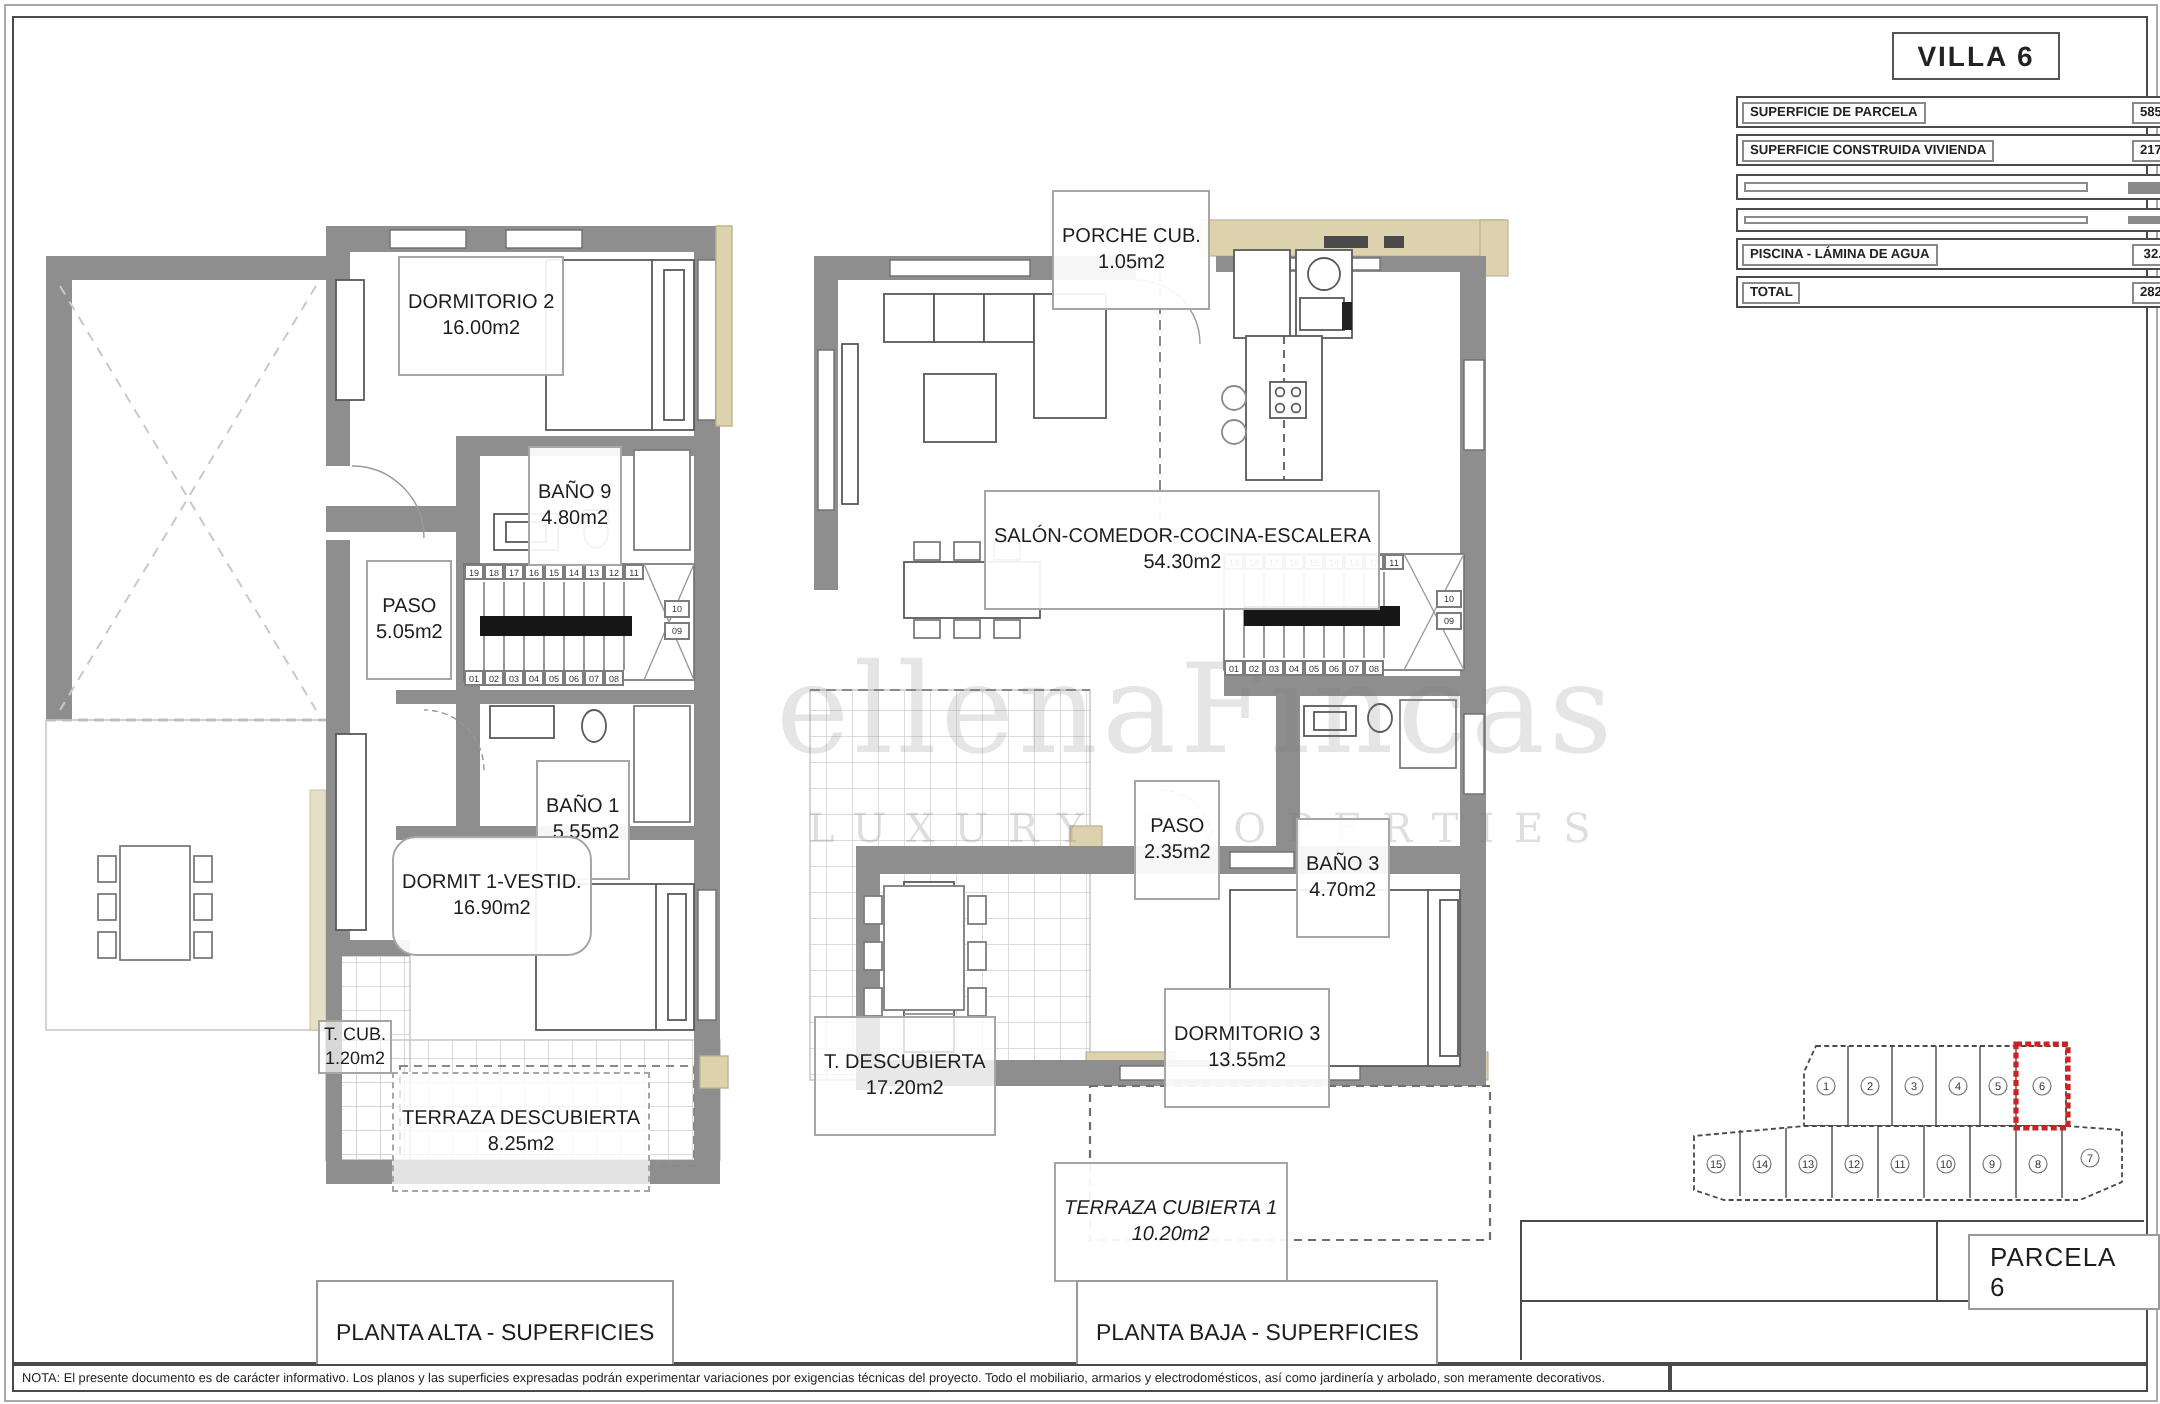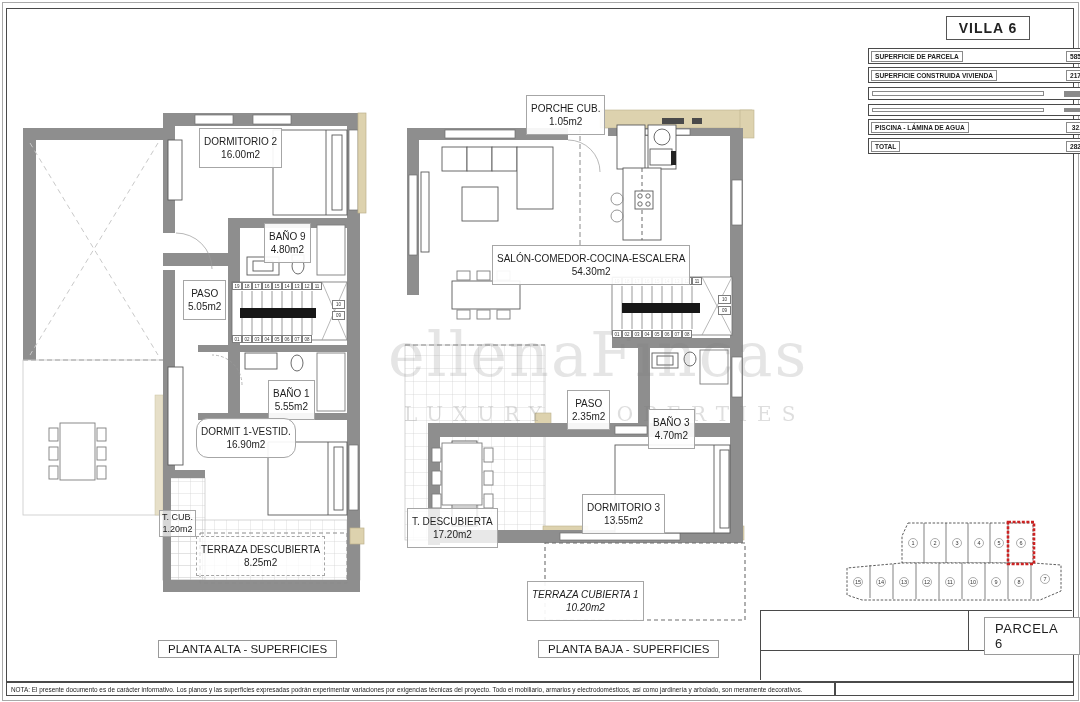--- a/index.html
+++ b/index.html
@@ -2,23 +2,23 @@
 <html><head>
 <meta charset="utf-8">
 <style>
   html,body{margin:0;padding:0;background:#e8e8e8;}
   .page{position:relative;width:1080px;height:702px;background:#ffffff;overflow:hidden;
         font-family:"Liberation Sans",sans-serif;color:#222;}
   .outerframe{position:absolute;left:2px;top:2px;width:1075px;height:697px;border:1px solid #a9a9a9;}
   .mainframe{position:absolute;left:6px;top:8px;width:1066px;height:672px;border:1px solid #4a4a4a;}
   
   .rlabel{position:absolute;border:1px solid #a6a6a6;background:rgba(255,255,255,.92);
-          text-align:center;font-size:10px;line-height:1.3;padding:6px 4px;color:#1d1d1d;z-index:7;white-space:nowrap;}
+          text-align:center;font-size:10px;line-height:1.3;padding:16px 4px;color:#1d1d1d;z-index:7;white-space:nowrap;}
   .caption{position:absolute;border:1px solid #9a9a9a;background:#fff;font-size:11.5px;
-           padding:2px 9px;color:#1d1d1d;z-index:7;white-space:nowrap;}
+           padding:20px 9px;color:#1d1d1d;z-index:7;white-space:nowrap;}
   
   .snrow{position:absolute;display:flex;z-index:6;}
   .snrow .sn{width:10px;height:8px;border:0.5px solid #7d7d7d;box-sizing:border-box;background:#fff;
              font-size:4.5px;line-height:7px;text-align:center;color:#333;}
   .sncol{position:absolute;display:flex;flex-direction:column;gap:2px;z-index:6;}
   .sncol .sn{width:13px;height:9px;border:0.5px solid #7d7d7d;box-sizing:border-box;background:#fff;
              font-size:4.5px;line-height:8px;text-align:center;color:#333;}
   
   .wm1{position:absolute;left:388px;top:318px;font-family:"DejaVu Serif",serif;font-size:62px;
        color:rgba(125,125,125,0.20);z-index:5;letter-spacing:2px;}
@@ -265,21 +265,21 @@
       <div>16.00m2</div>
     </div>
   <div class="rlabel" style="left:264px;top:223px;">
     <div>BAÑO 9</div>
       <div>4.80m2</div>
     </div>
   <div class="rlabel" style="left:183px;top:280px;">
     <div>PASO</div>
       <div>5.05m2</div>
     </div>
-  <div class="rlabel" style="left:268px;top:380px;">
+  <div class="rlabel" style="left:268px;top:380px;text-align:right;">
     <div>BAÑO 1</div>
       <div>5.55m2</div>
     </div>
   <div class="rlabel" style="left:196px;top:418px;border-radius:12px;">
     <div>DORMIT 1-VESTID.</div>
       <div>16.90m2</div>
     </div>
   <div class="rlabel" style="left:159px;top:510px;font-size:9px;padding:1px 2px;background:rgba(255,255,255,.65);">
     <div>T. CUB.</div>
       <div>1.20m2</div>

